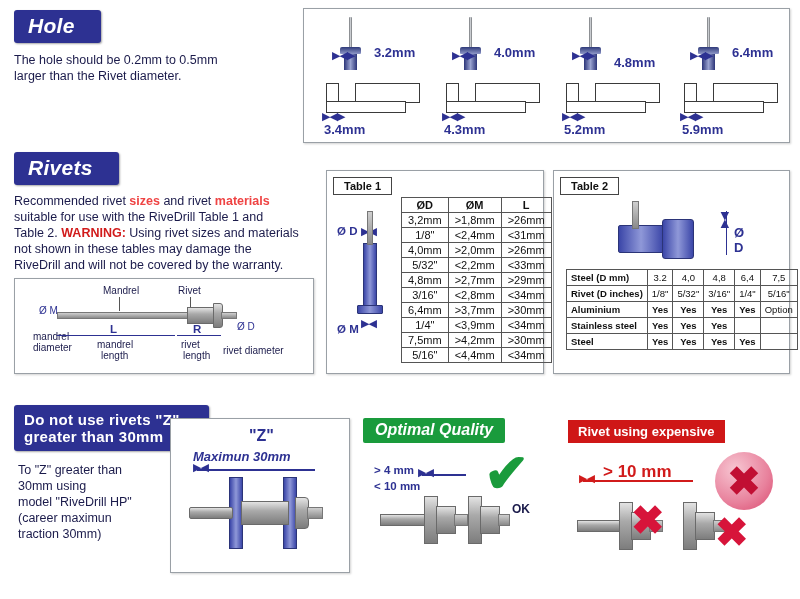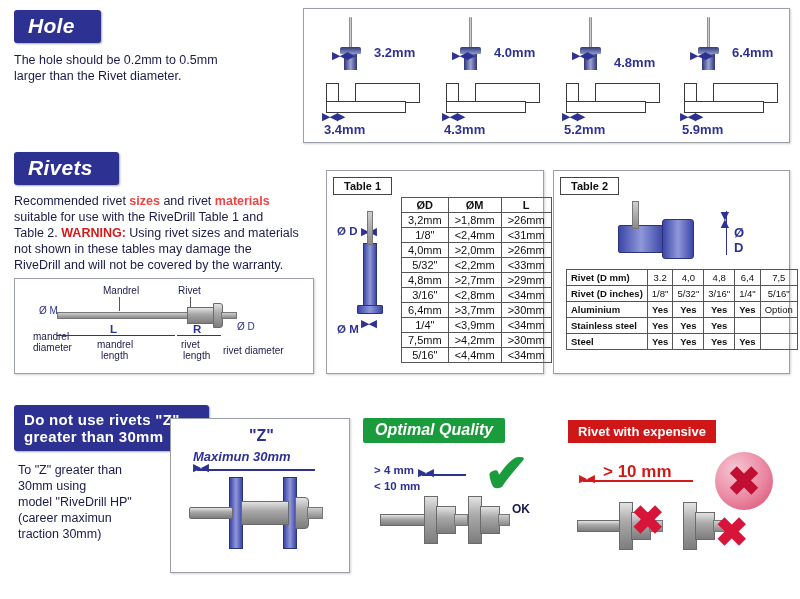--- a/index.html
+++ b/index.html
@@ -393,21 +393,21 @@
       <div class="blue-part" style="left:52px; top:22px; width:30px; height:38px; border-radius:3px;"></div>
       <div class="stem" style="left:22px; top:4px; width:5px; height:26px;"></div>
       <div class="vline" style="left:116px; top:14px; height:44px;"></div>
       <div class="arrows" style="left:108px; top:16px; transform:rotate(90deg);">▶◀</div>
       <div class="lbl-blue" style="left:124px; top:28px; font-size:13px;">Ø D</div>
     </div>
 
     <table class="grid t2" style="position:absolute; left:12px; top:98px; width:214px;">
       <tbody>
         <tr>
-          <td class="rowhead">Rivet (D mm)</td>
+          <td class="rowhead">Steel (D mm)</td>
           <td>3.2</td>
           <td>4,0</td>
           <td>4,8</td>
           <td>6,4</td>
           <td>7,5</td>
         </tr>
         <tr>
           <td class="rowhead">Rivet (D inches)</td>
           <td>1/8"</td>
           <td>5/32"</td>
@@ -484,21 +484,21 @@
     <div class="gray-part" style="left:64px; top:78px; width:12px; height:46px;"></div>
     <div class="gray-part" style="left:76px; top:88px; width:18px; height:26px;"></div>
     <div class="stem" style="left:94px; top:96px; width:12px; height:10px;"></div>
 
     <div class="gray-part" style="left:108px; top:78px; width:12px; height:46px;"></div>
     <div class="gray-part" style="left:120px; top:88px; width:18px; height:26px;"></div>
     <div class="stem" style="left:138px; top:96px; width:10px; height:10px;"></div>
     <div class="lbl-small" style="left:152px; top:84px; font-size:12px; font-weight:bold;">OK</div>
   </div>
 
-  <div class="head-red" style="left:568px; top:420px;">Rivet with expensive</div>
+  <div class="head-red" style="left:568px; top:420px;">Rivet using expensive</div>
   <div class="box" style="left:563px; top:418px; width:227px; height:155px; z-index:-1;"></div>
 
   <div style="position:absolute; left:563px; top:418px; width:227px; height:155px;">
     <div class="circle-x" style="left:152px; top:34px;">✖</div>
     <div class="lbl-red" style="left:40px; top:44px;">&gt; 10 mm</div>
     <div class="dimline red" style="left:20px; top:62px; width:110px; height:2px;"></div>
     <div class="arrows" style="left:16px; top:54px; color:#d11b1b;">▶◀</div>
 
     <div class="gray-part" style="left:14px; top:102px; width:42px; height:10px;"></div>
     <div class="gray-part" style="left:56px; top:84px; width:12px; height:46px;"></div>

